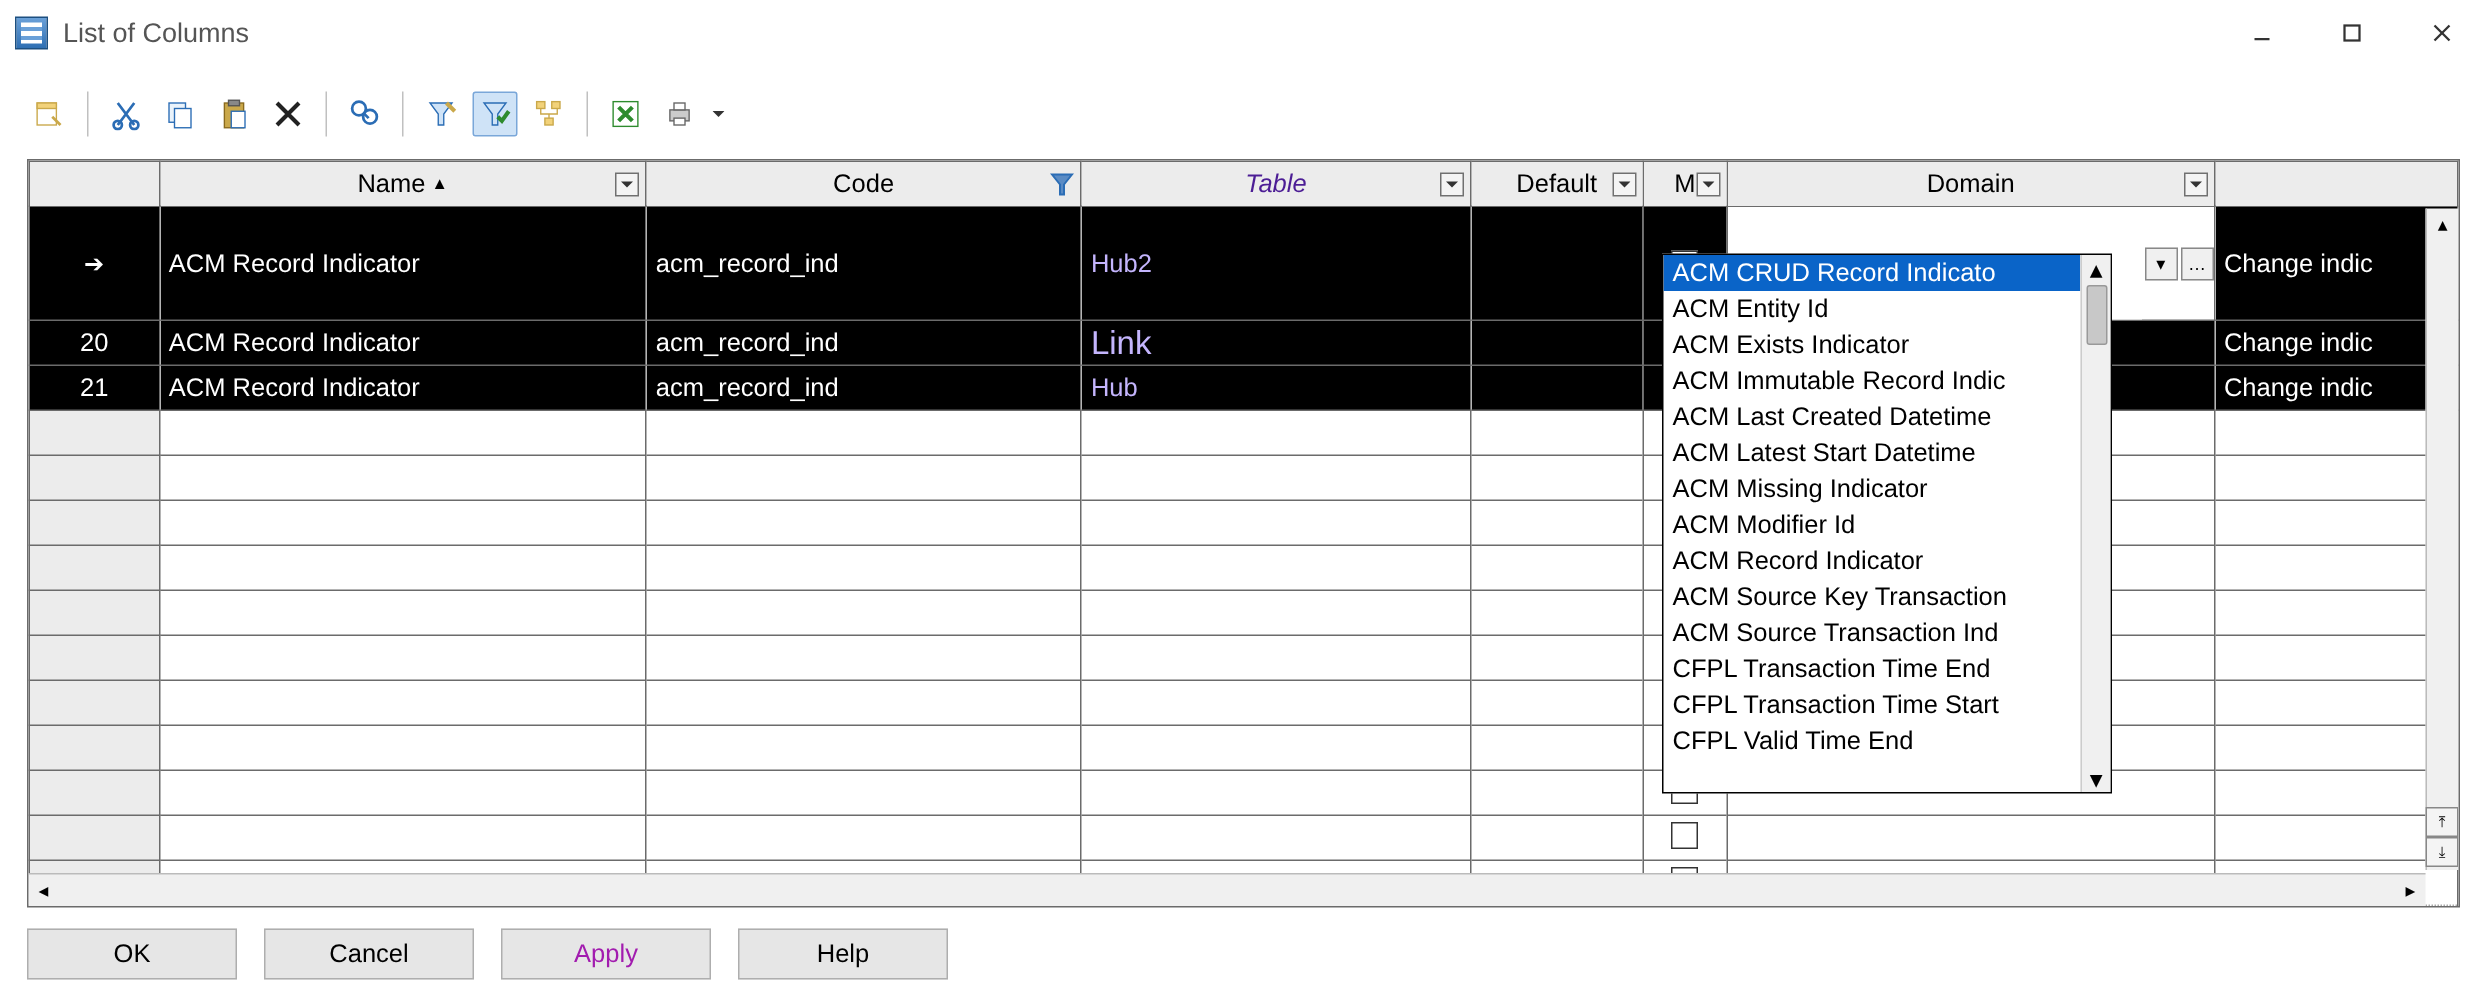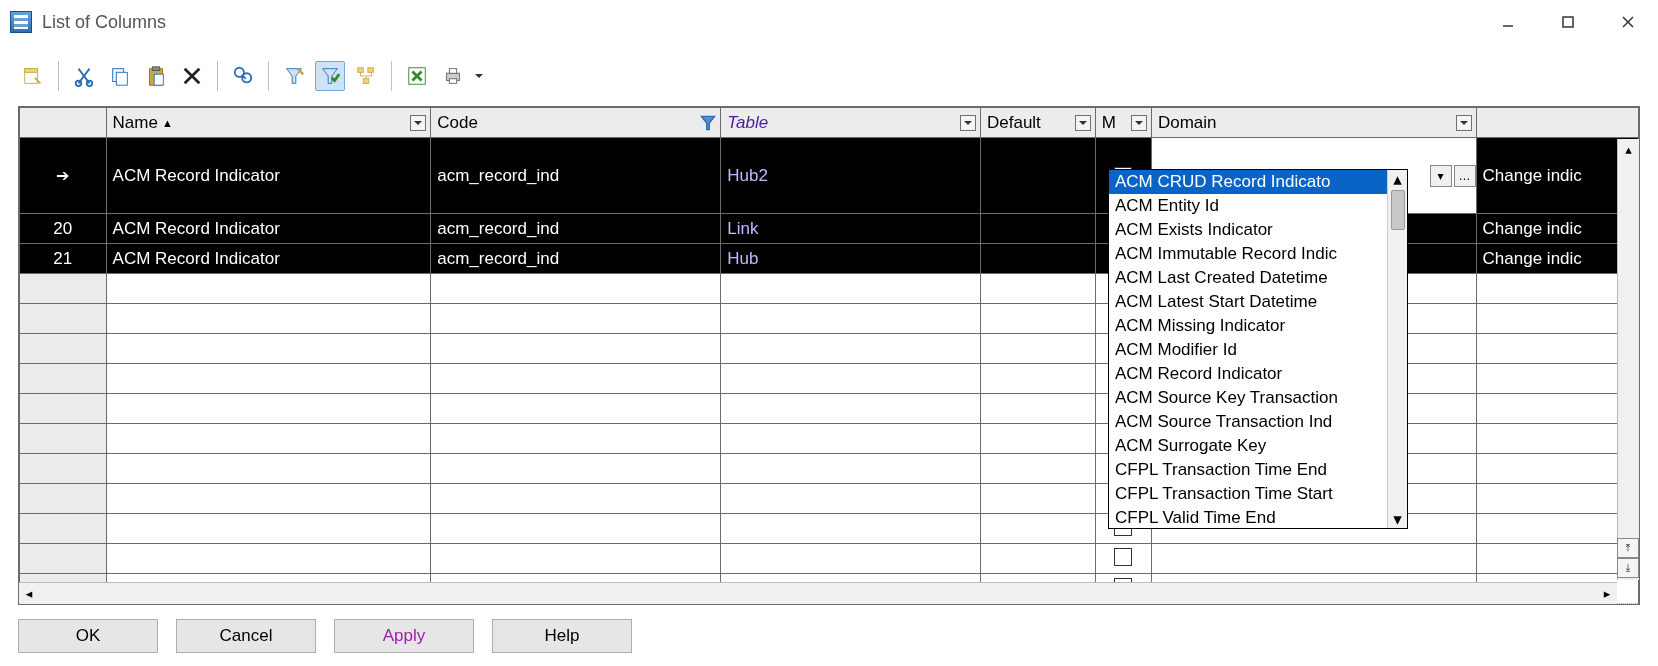--- a/index.html
+++ b/index.html
@@ -108,21 +108,21 @@
   }
   .grid th {
     background: #ececec;
     font-weight: normal;
     position: relative;
     font-size: 17px;
     color:#000;
   }
   .grid th.rowhead { width:80px; }
   .grid th .hdr {
-    display:flex; align-items:center; gap:4px;
+    display:flex; align-items:center; justify-content:center; gap:4px;
   }
   .grid th .hdr .sort { font-size:11px; }
   .grid th .hdr .dd {
     position:absolute; right:4px; top:50%; transform:translateY(-50%);
     width:16px; height:16px;
     border:1px solid #707070;
     background:#f4f4f4;
     display:flex; align-items:center; justify-content:center;
   }
   .grid th .hdr .dd svg{width:8px;height:8px;}
@@ -454,21 +454,21 @@
                   <span class="mini-btn">▾</span>
                   <span class="mini-btn">…</span>
                 </div>
               </td>
               <td style="font-size: 17px;">Change indic</td>
             </tr>
             <tr class="sel">
               <td class="rowhead">20</td>
               <td style="font-size: 17px;">ACM Record Indicator</td>
               <td style="font-size: 17px;">acm_record_ind</td>
-              <td class="dim" style="font-size: 17px;">Link</td>
+              <td class="dim" style="font-size: 22px;">Link</td>
               <td style="font-size: 17px;"></td>
               <td class="center" style="font-size: 17px;"><span class="chk checked"></span></td>
               <td style="font-size: 17px;"></td>
               <td style="font-size: 17px;">Change indic</td>
             </tr>
             <tr class="sel">
               <td class="rowhead">21</td>
               <td style="font-size: 17px;">ACM Record Indicator</td>
               <td style="font-size: 17px;">acm_record_ind</td>
               <td class="dim" style="font-size: 17px;">Hub</td>
@@ -596,21 +596,20 @@
             <div class="dd-item">ACM Entity Id</div>
             <div class="dd-item">ACM Exists Indicator</div>
             <div class="dd-item">ACM Immutable Record Indic</div>
             <div class="dd-item">ACM Last Created Datetime</div>
             <div class="dd-item">ACM Latest Start Datetime</div>
             <div class="dd-item">ACM Missing Indicator</div>
             <div class="dd-item">ACM Modifier Id</div>
             <div class="dd-item">ACM Record Indicator</div>
             <div class="dd-item">ACM Source Key Transaction</div>
             <div class="dd-item">ACM Source Transaction Ind</div>
-            <div class="dd-item">ACM Surrogate Key</div>
             <div class="dd-item">CFPL Transaction Time End</div>
             <div class="dd-item">CFPL Transaction Time Start</div>
             <div class="dd-item">CFPL Valid Time End</div>
           </div>
         <div class="dd-scroll">
           <div class="arr">▴</div>
           <div class="thumb"></div>
           <div style="flex:1"></div>
           <div class="arr">▾</div>
         </div>

